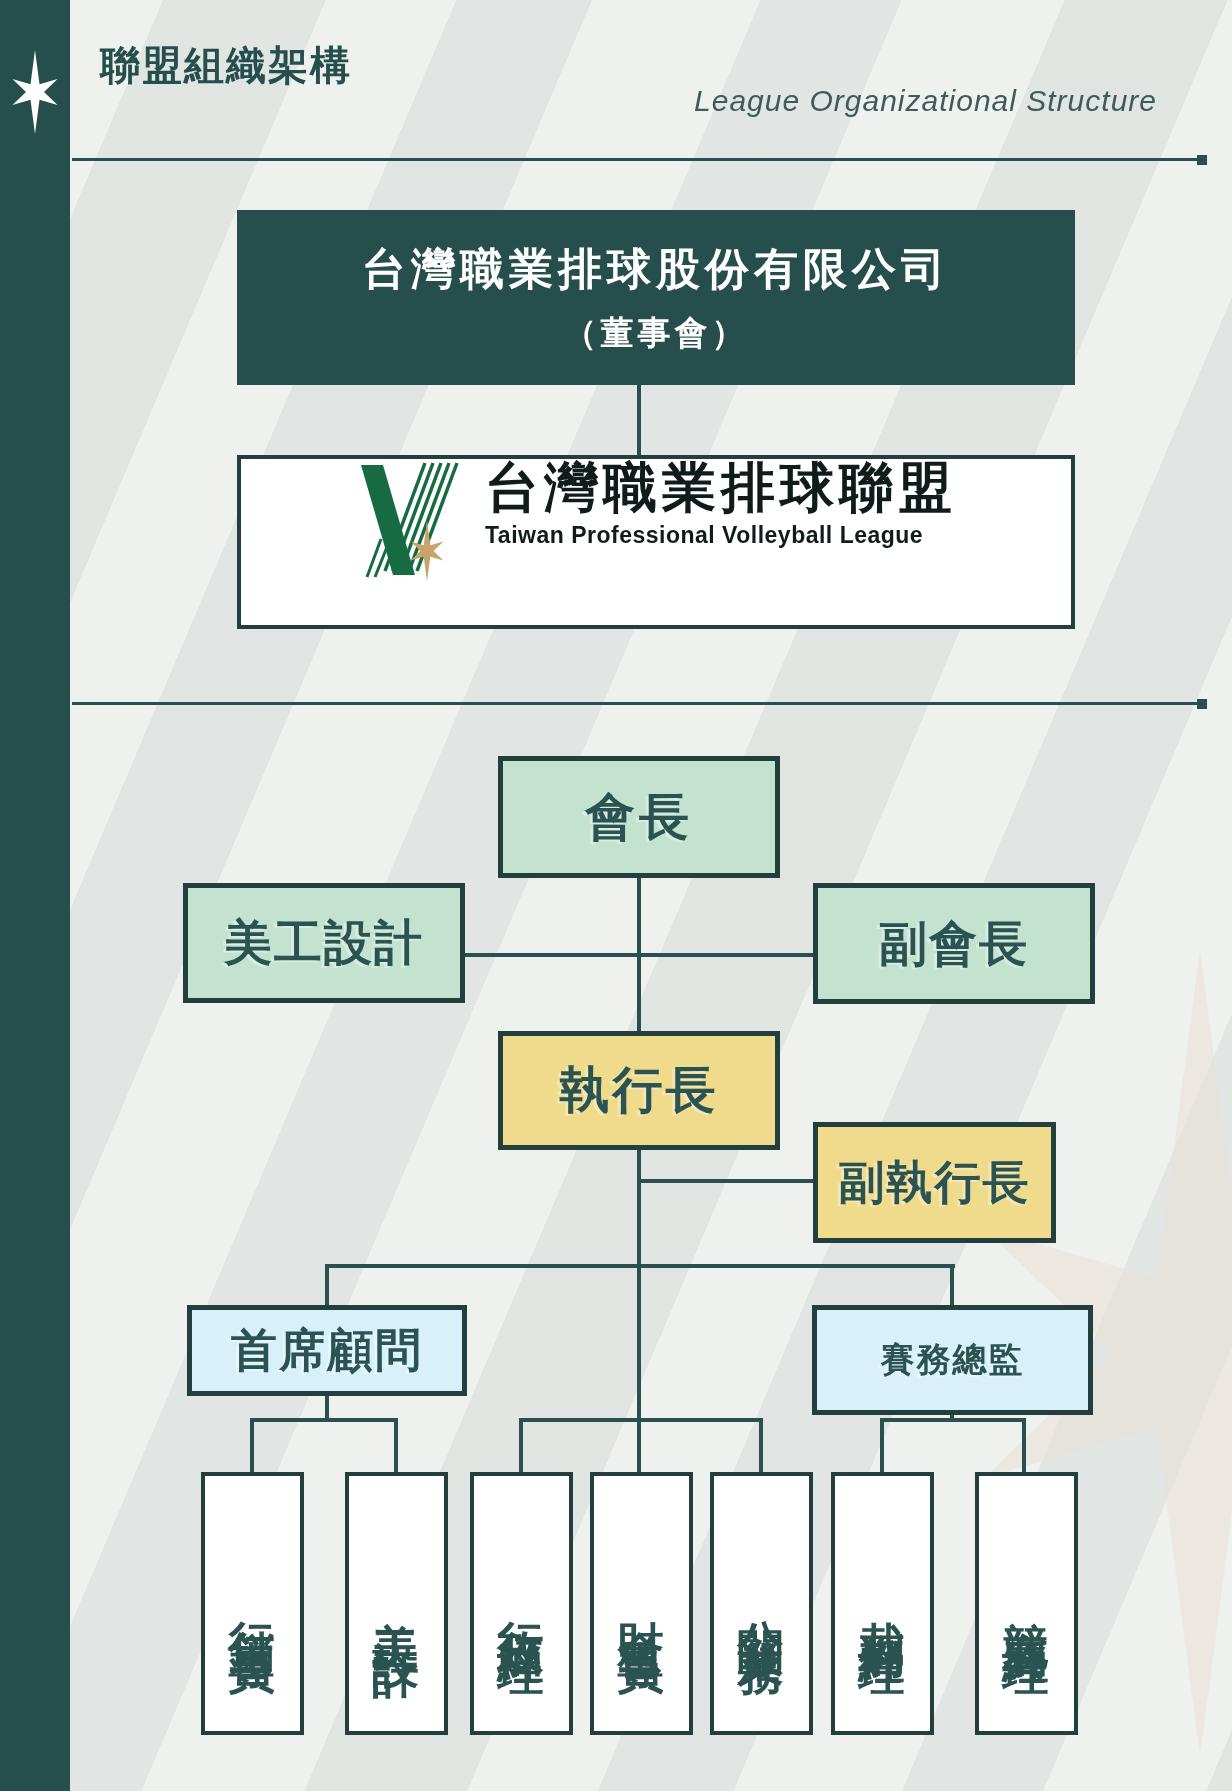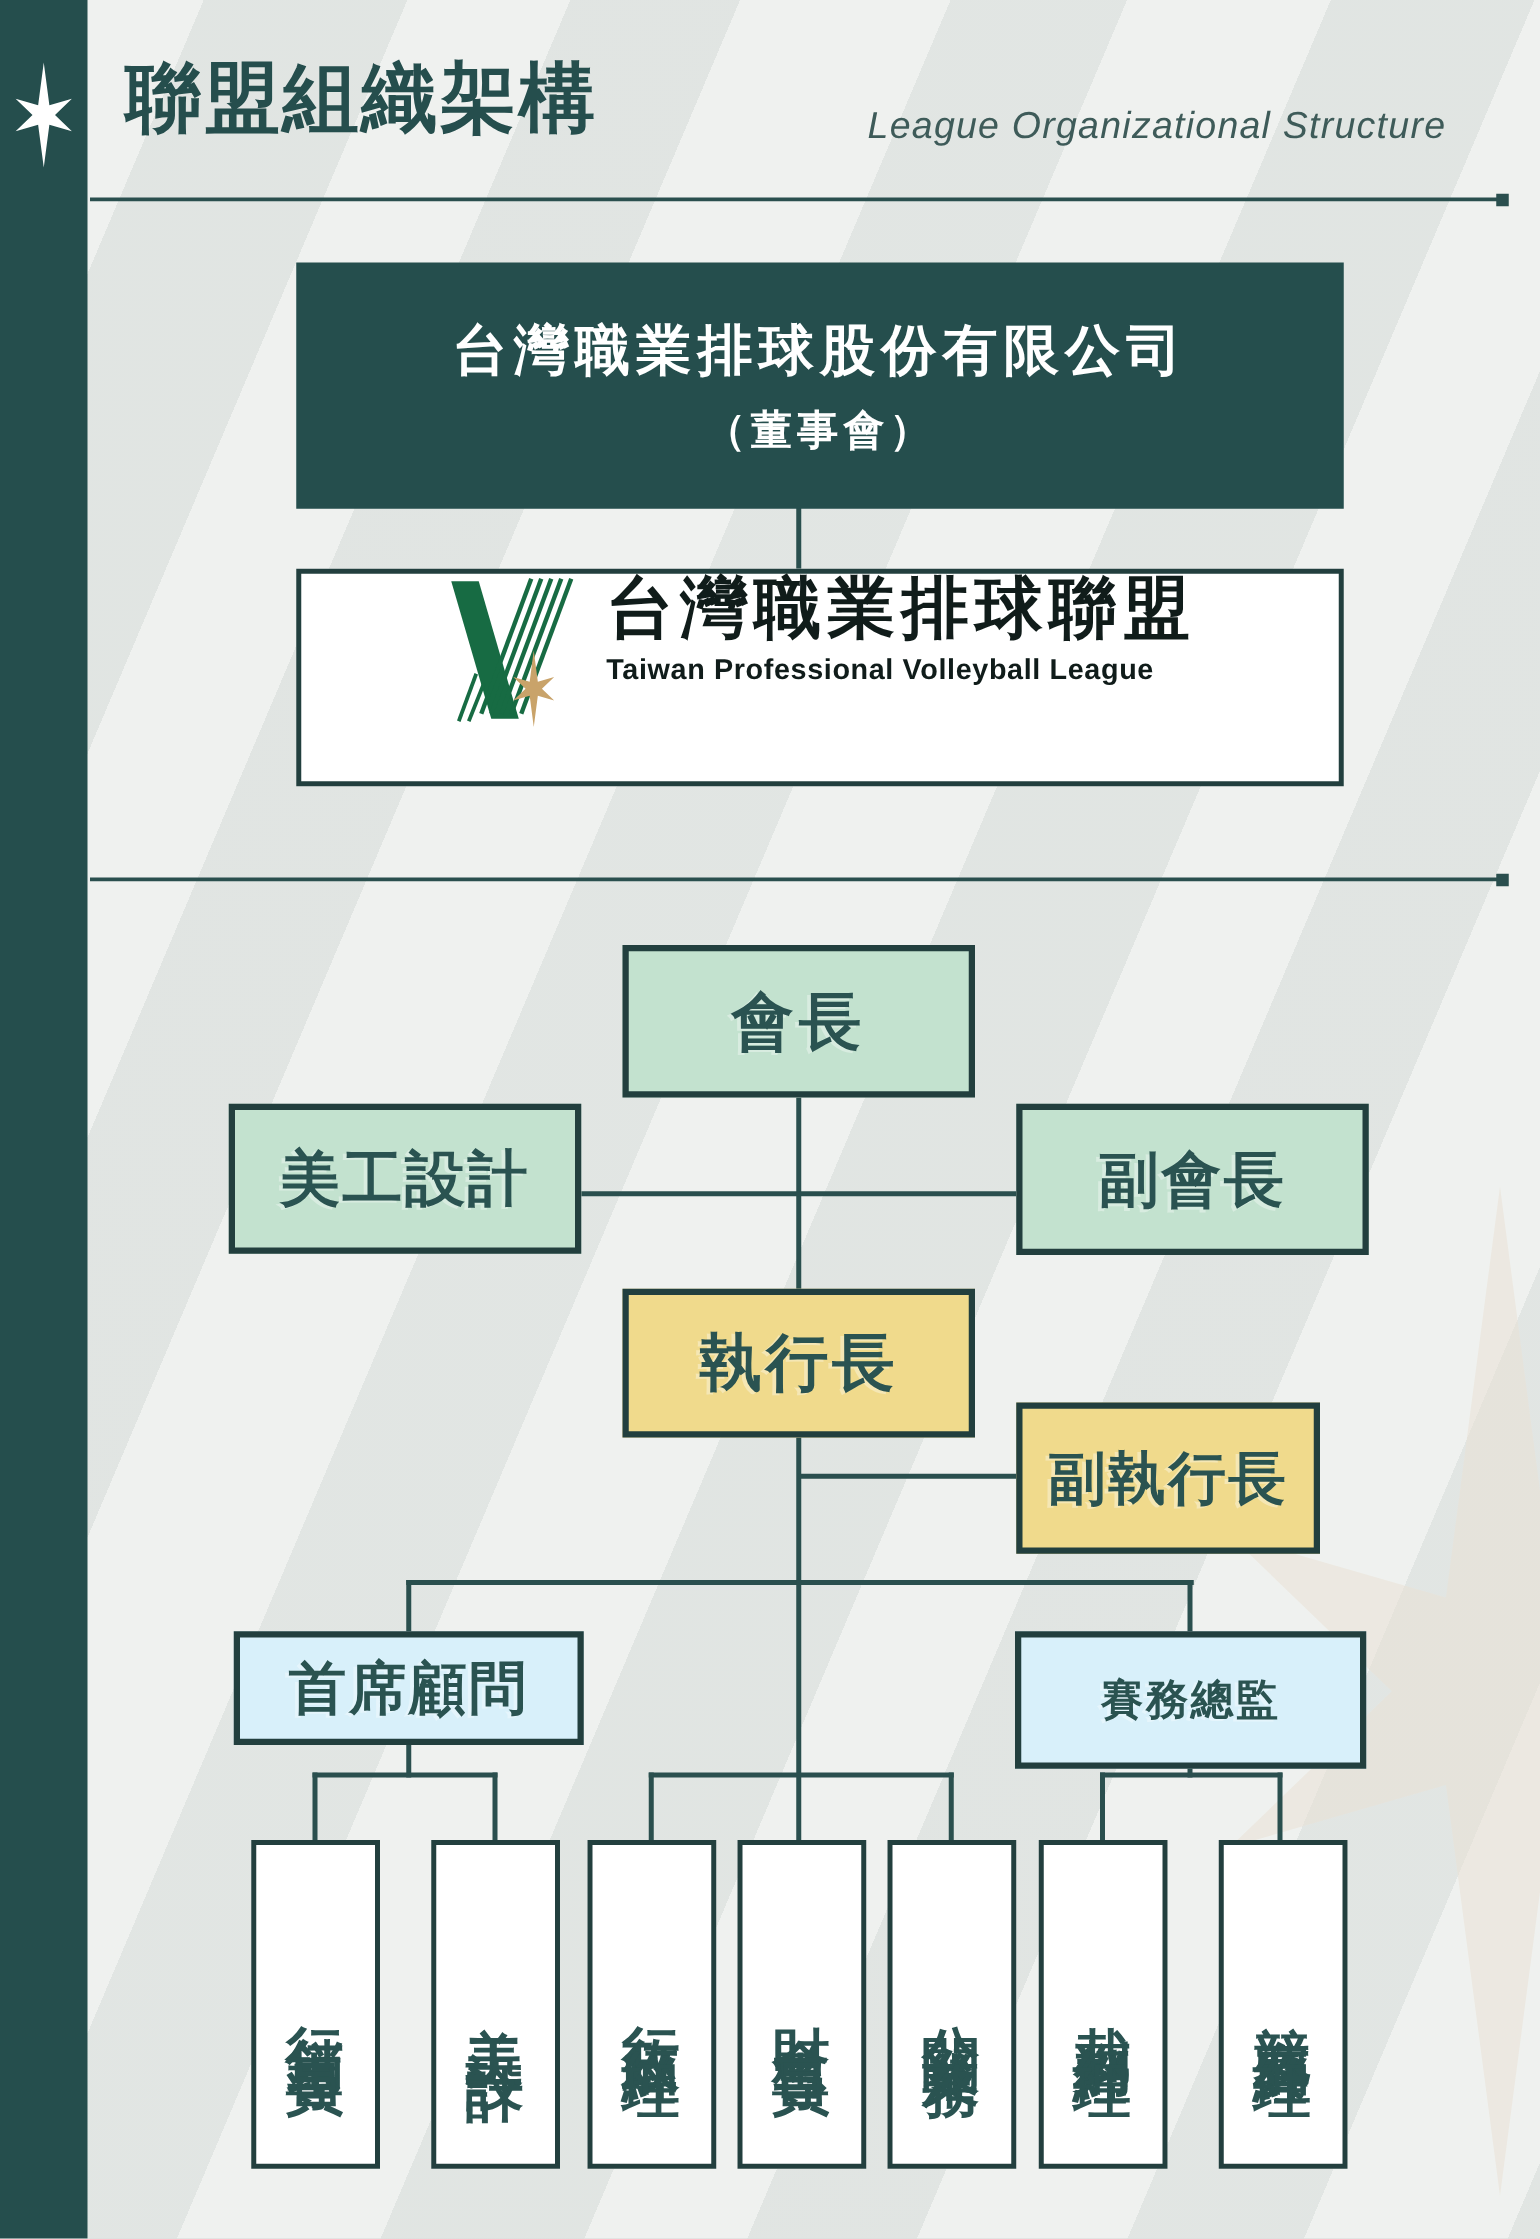--- a/index.html
+++ b/index.html
@@ -38,21 +38,21 @@
         rgba(200,208,205,.35) 700px, rgba(200,208,205,.35) 830px);
     pointer-events:none;
   }
   .watermark{position:absolute;pointer-events:none;}
 
   .sidebar{position:absolute;left:0;top:0;width:70px;height:1791px;background:var(--dark);}
   .sidebar svg{position:absolute;left:9px;top:48px;}
 
   .page-title{
     position:absolute;left:100px;top:38px;
-    font-size:61px;font-weight:bold;letter-spacing:2px;color:var(--dark);
+    font-size:40px;font-weight:bold;letter-spacing:2px;color:var(--dark);
   }
   .page-subtitle{
     position:absolute;right:75px;top:84px;
     font-size:30px;font-style:italic;font-weight:500;
     letter-spacing:1px;color:#3E5B59;
   }
   .rule{position:absolute;left:72px;width:1126px;height:3px;background:var(--line);}
   .rule-dot{position:absolute;left:1197px;width:10px;height:10px;background:var(--line);}
 
   
@@ -62,21 +62,21 @@
   .box{
     position:absolute;display:flex;align-items:center;justify-content:center;
     font-weight:bold;color:var(--teal-text);
     text-shadow:-3px 2px 0 rgba(255,255,255,.35);
   }
   .box.green{background:var(--green);border:5px solid var(--border);}
   .box.yellow{background:var(--yellow);border:5px solid var(--border);}
   .box.blue{background:var(--blue);border:5px solid var(--border);}
 
   .company-box{
-    position:absolute;left:237px;top:210px;width:838px;height:197px;
+    position:absolute;left:237px;top:210px;width:838px;height:175px;
     background:var(--dark);
     display:flex;flex-direction:column;align-items:center;justify-content:center;gap:12px;
     color:#fff;font-weight:bold;
   }
   .company-box .l1{font-size:44px;letter-spacing:5px;}
   .company-box .l2{font-size:33px;letter-spacing:4px;}
 
   .logo-box{
     position:absolute;left:237px;top:455px;width:838px;height:174px;
     background:#fff;border:4px solid var(--border);

